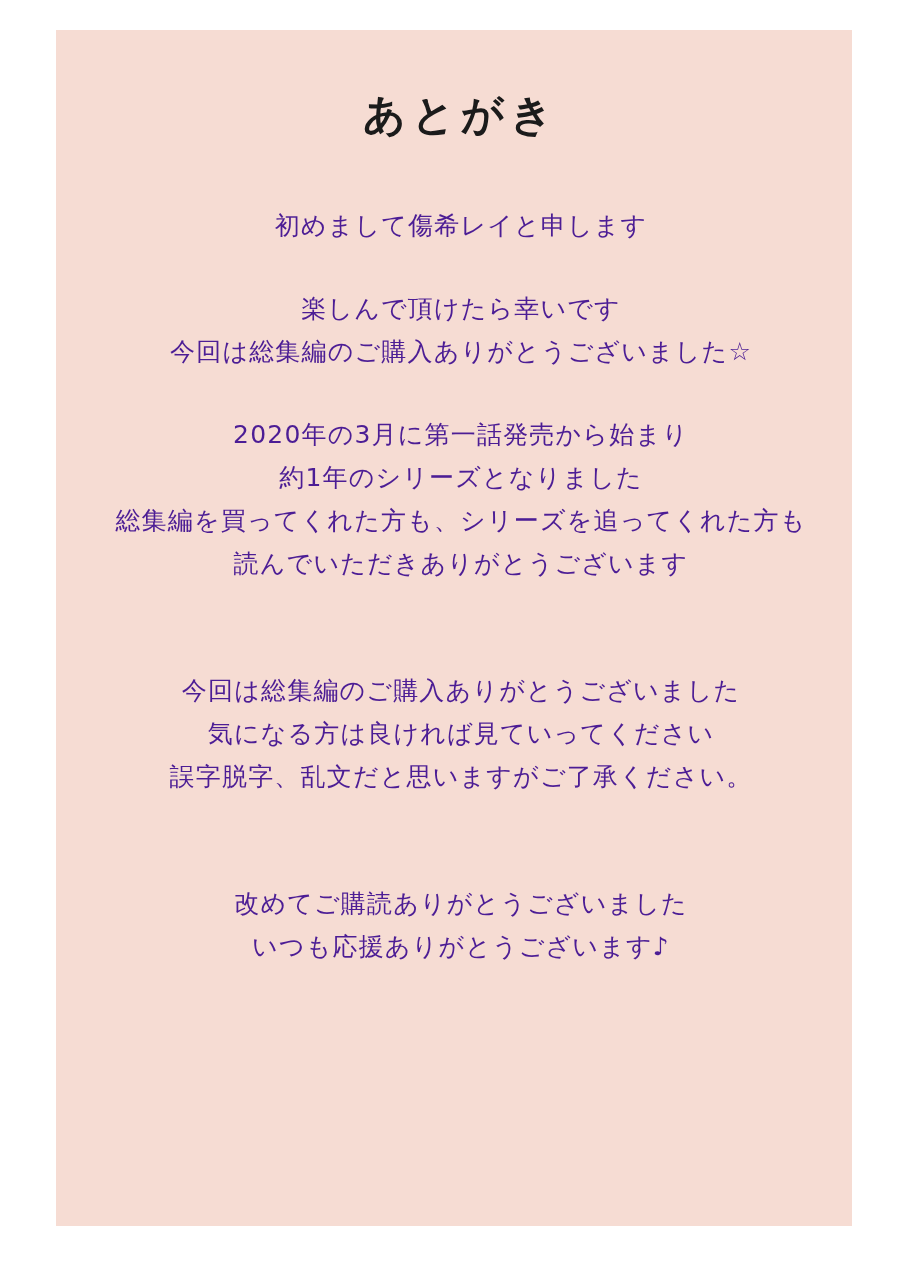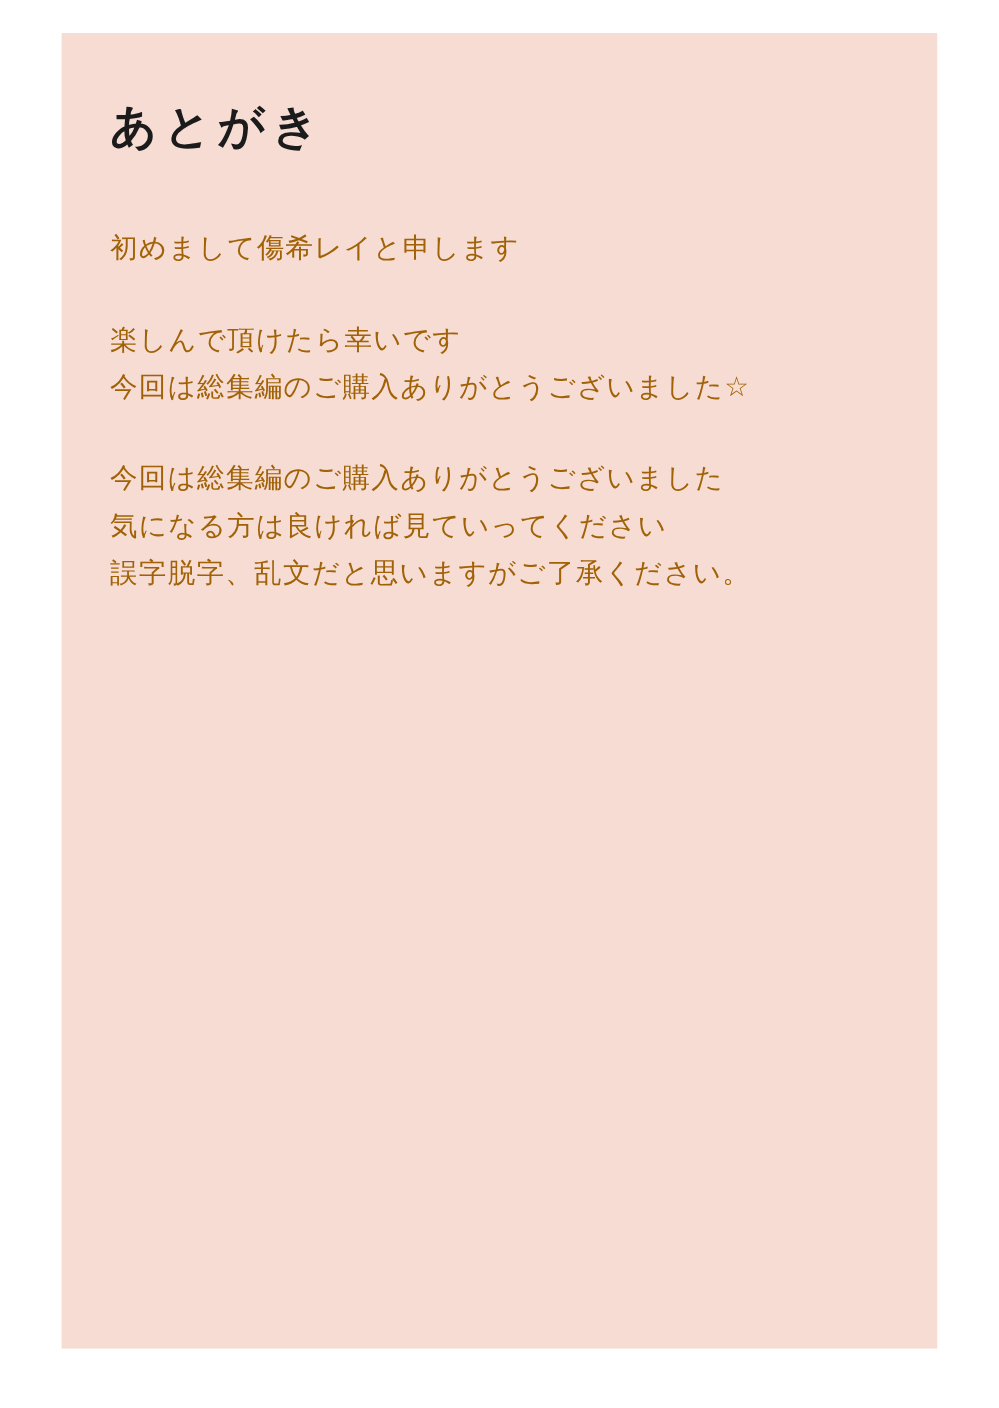--- a/index.html
+++ b/index.html
@@ -12,20 +12,21 @@
     height: 1280px;
     font-family: "DejaVu Sans", "Liberation Sans", sans-serif;
   }
 
   #page {
     position: relative;
     width: 908px;
     height: 1280px;
     background: #ffffff;
     overflow: hidden;
+    text-align: center;
   }
 
   
   #paper {
     position: absolute;
     left: 56px;
     top: 30px;
     width: 796px;
     height: 1196px;
     background: #f6dcd3;
@@ -50,21 +51,21 @@
   .para {
     margin: 0 0 40px 4px;
   }
   .para.gap-xlarge {
     margin-bottom: 84px;
   }
 
   .line {
     font-size: 25px;
     line-height: 1.72;
-    color: #a16207;
+    color: #4c1d95;
     letter-spacing: 1.2px;
     white-space: pre;
   }
 </style>
 </head>
 <body>
 
 <div id="page">
   <div id="paper">
     <div id="content">
@@ -73,23 +74,33 @@
 
       <div class="para">
         <div class="line">初めまして傷希レイと申します</div>
       </div>
 
       <div class="para">
         <div class="line">楽しんで頂けたら幸いです</div>
         <div class="line">今回は総集編のご購入ありがとうございました☆</div>
       </div>
 
+      <div class="para gap-xlarge">
+        <div class="line">2020年の3月に第一話発売から始まり</div>
+        <div class="line">約1年のシリーズとなりました</div>
+        <div class="line">総集編を買ってくれた方も、シリーズを追ってくれた方も</div>
+        <div class="line">読んでいただきありがとうございます</div>
+      </div>
 
       <div class="para gap-xlarge">
         <div class="line">今回は総集編のご購入ありがとうございました</div>
         <div class="line">気になる方は良ければ見ていってください</div>
         <div class="line">誤字脱字、乱文だと思いますがご了承ください。</div>
       </div>
 
+      <div class="para">
+        <div class="line">改めてご購読ありがとうございました</div>
+        <div class="line">いつも応援ありがとうございます♪</div>
+      </div>
 
     </div>
   </div>
 </div>
 
 </body></html>

